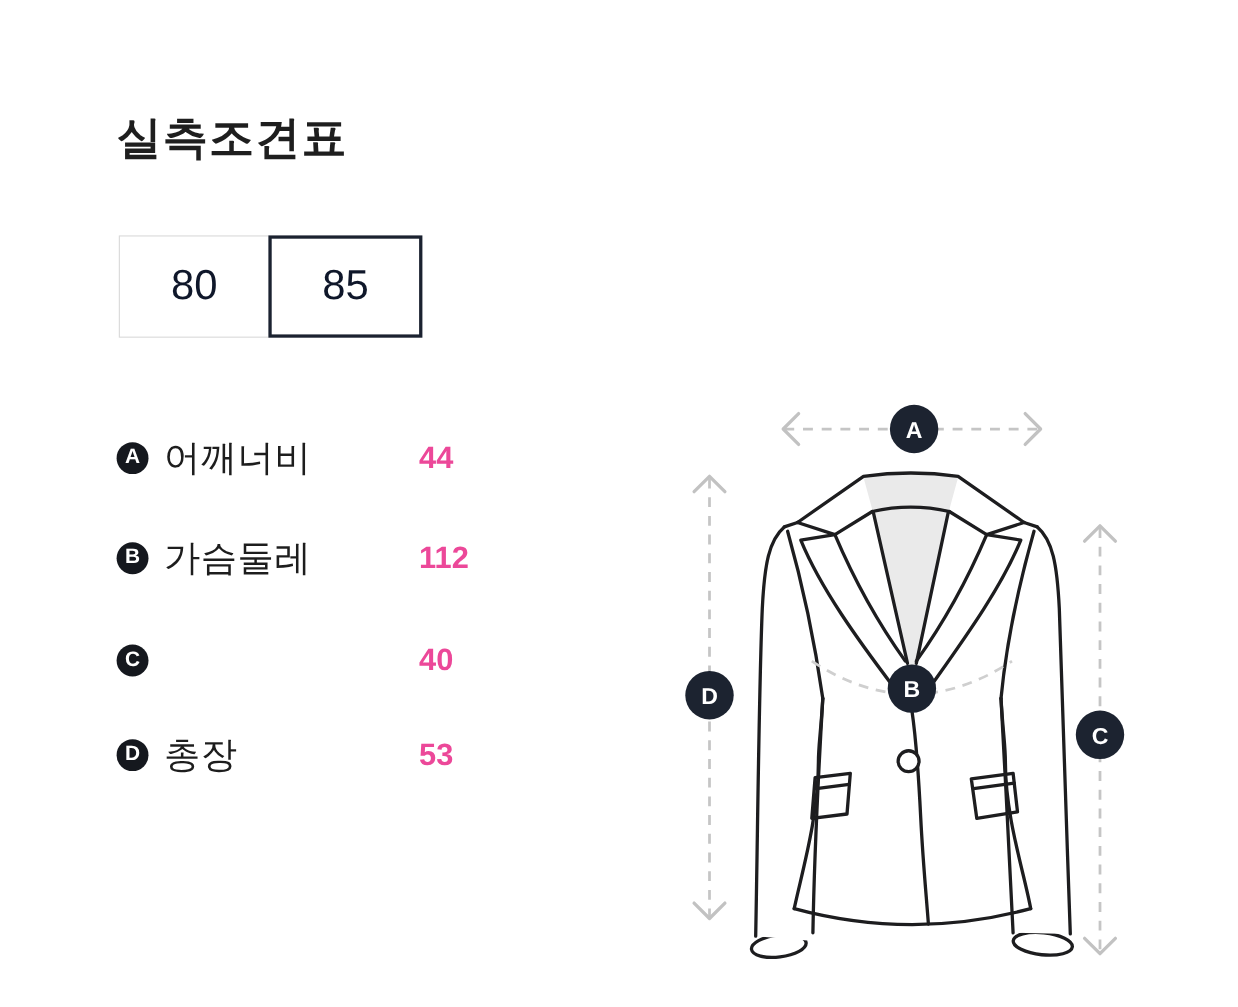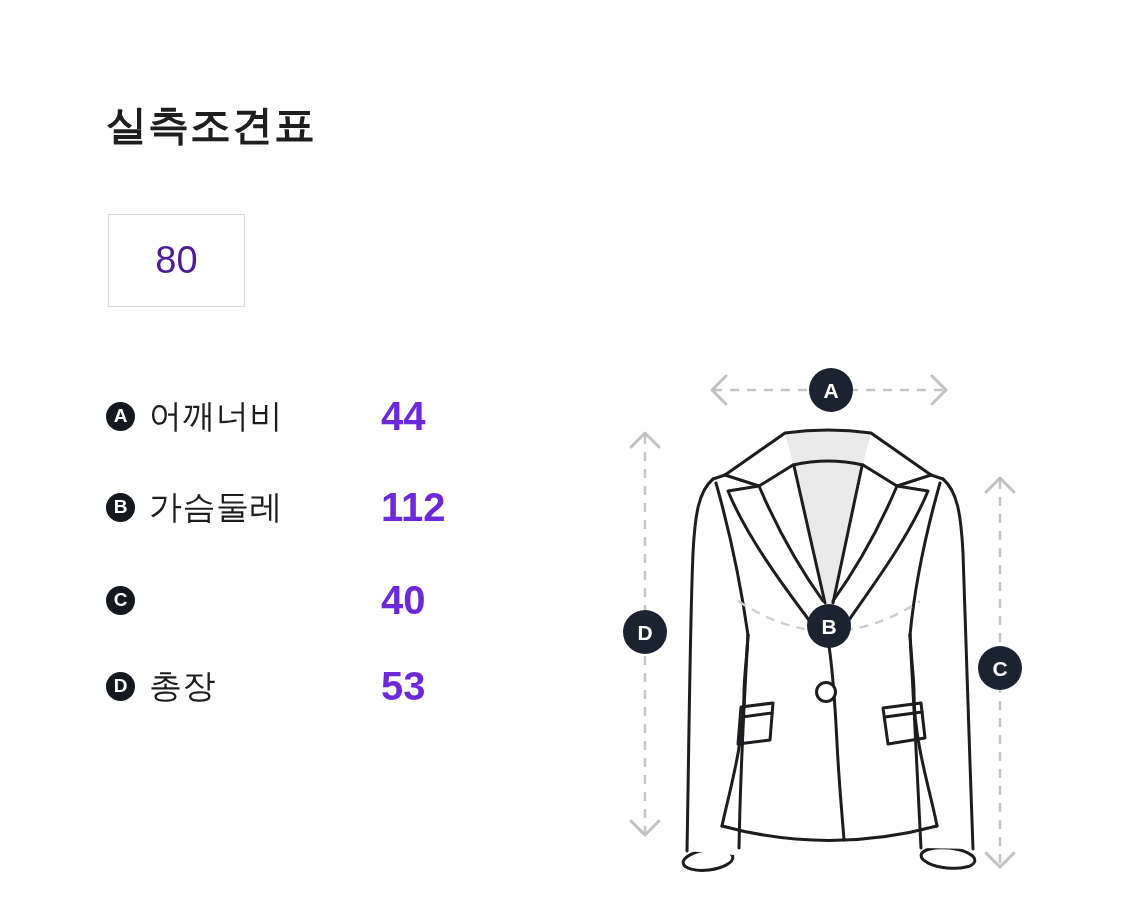--- a/index.html
+++ b/index.html
@@ -16,21 +16,21 @@
     position:absolute;left:68px;top:98px;
     margin:0;
     font-size:41px;font-weight:700;letter-spacing:1px;color:#1e1e1e;
   }
   .tabs{position:absolute;left:70px;top:214px;display:flex;}
   .tab{
     width:137px;height:93px;
     display:flex;align-items:center;justify-content:center;
     background:#ffffff;border:1px solid #d9d9d9;
     font-family:"Liberation Sans","DejaVu Sans",sans-serif;
-    font-size:38px;color:#4c1d95;
+    font-size:38px;color:#0f172a;
     box-sizing:border-box;cursor:pointer;padding:0;
   }
   .tab--selected{
     border:3px solid #1b2230;
     margin-left:-1px;
     width:140px;
   }
   .rows{position:absolute;left:68px;top:0;width:420px;}
   .row{
     position:absolute;left:0;height:40px;width:400px;
@@ -42,21 +42,21 @@
     background:#15181e;color:#ffffff;
     display:flex;align-items:center;justify-content:center;
     font-size:19px;font-weight:700;flex:0 0 29px;
   }
   .mlabel{
     margin-left:14px;
     font-size:33px;font-weight:500;color:#1d1d1d;letter-spacing:0.5px;
   }
   .mvalue{
     position:absolute;left:275px;top:50%;transform:translateY(-50%);
-    font-size:40px;font-weight:600;color:#6d28d9;
+    font-size:28px;font-weight:600;color:#ec4899;
   }
   .diagram{position:absolute;left:563px;top:343px;}
   .jline{fill:none;stroke:#1d1d1f;stroke-width:3;stroke-linecap:round;stroke-linejoin:round;}
   .jfillwhite{fill:#ffffff;stroke:#1d1d1f;stroke-width:3;stroke-linejoin:round;}
   .dash{fill:none;stroke:#c5c5c5;stroke-width:2.5;stroke-dasharray:9 8;}
   .chev{fill:none;stroke:#c2c2c2;stroke-width:3;stroke-linecap:round;stroke-linejoin:round;}
   .chestdash{fill:none;stroke:#cfcfcf;stroke-width:2.5;stroke-dasharray:9 7;}
   .marker{fill:#1c2330;}
   .markertext{
     fill:#ffffff;font-family:"Liberation Sans","DejaVu Sans",sans-serif;
@@ -65,20 +65,21 @@
 </style>
 </head>
 <body>
 
 <div class="page">
 
   <h1 class="title">실측조견표</h1>
 
   <div class="tabs">
     <button class="tab">80</button>
+    <button class="tab tab--selected">85</button>
   </div>
 
   <div class="rows">
     <div class="row row-a">
       <span class="badge">A</span>
       <span class="mlabel">어깨너비</span>
       <span class="mvalue">44</span>
     </div>
     <div class="row row-b">
       <span class="badge">B</span>

